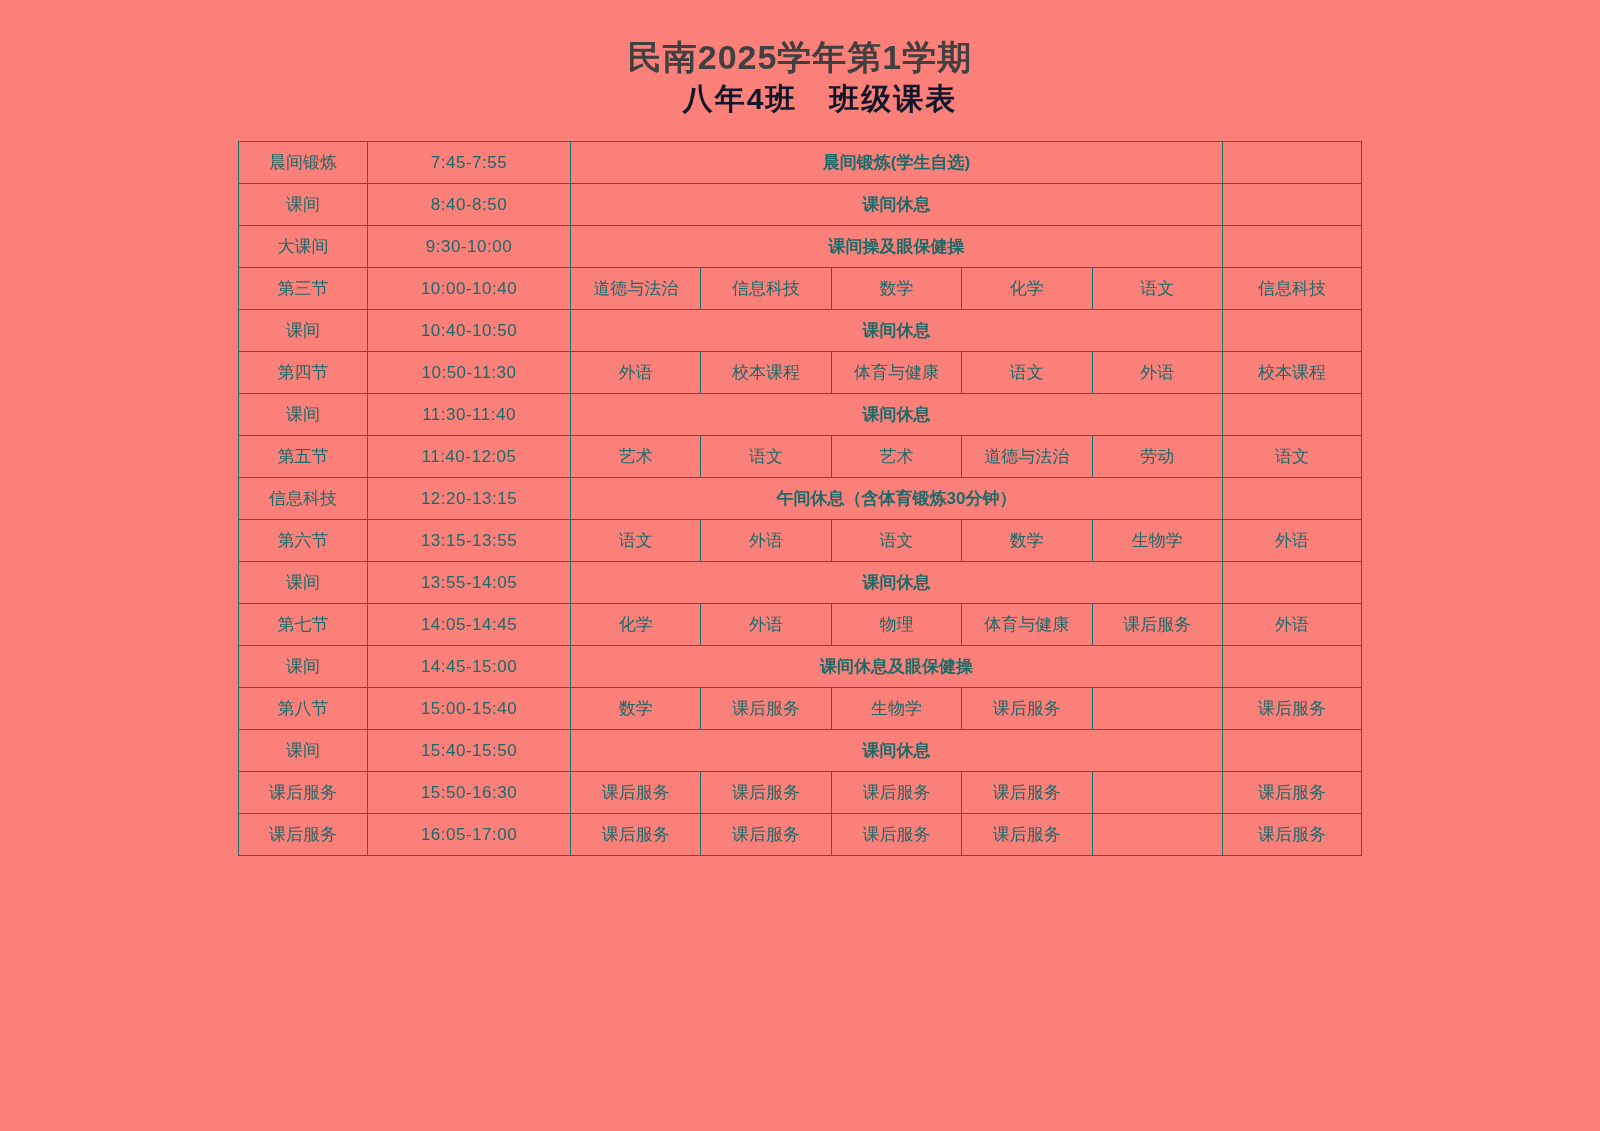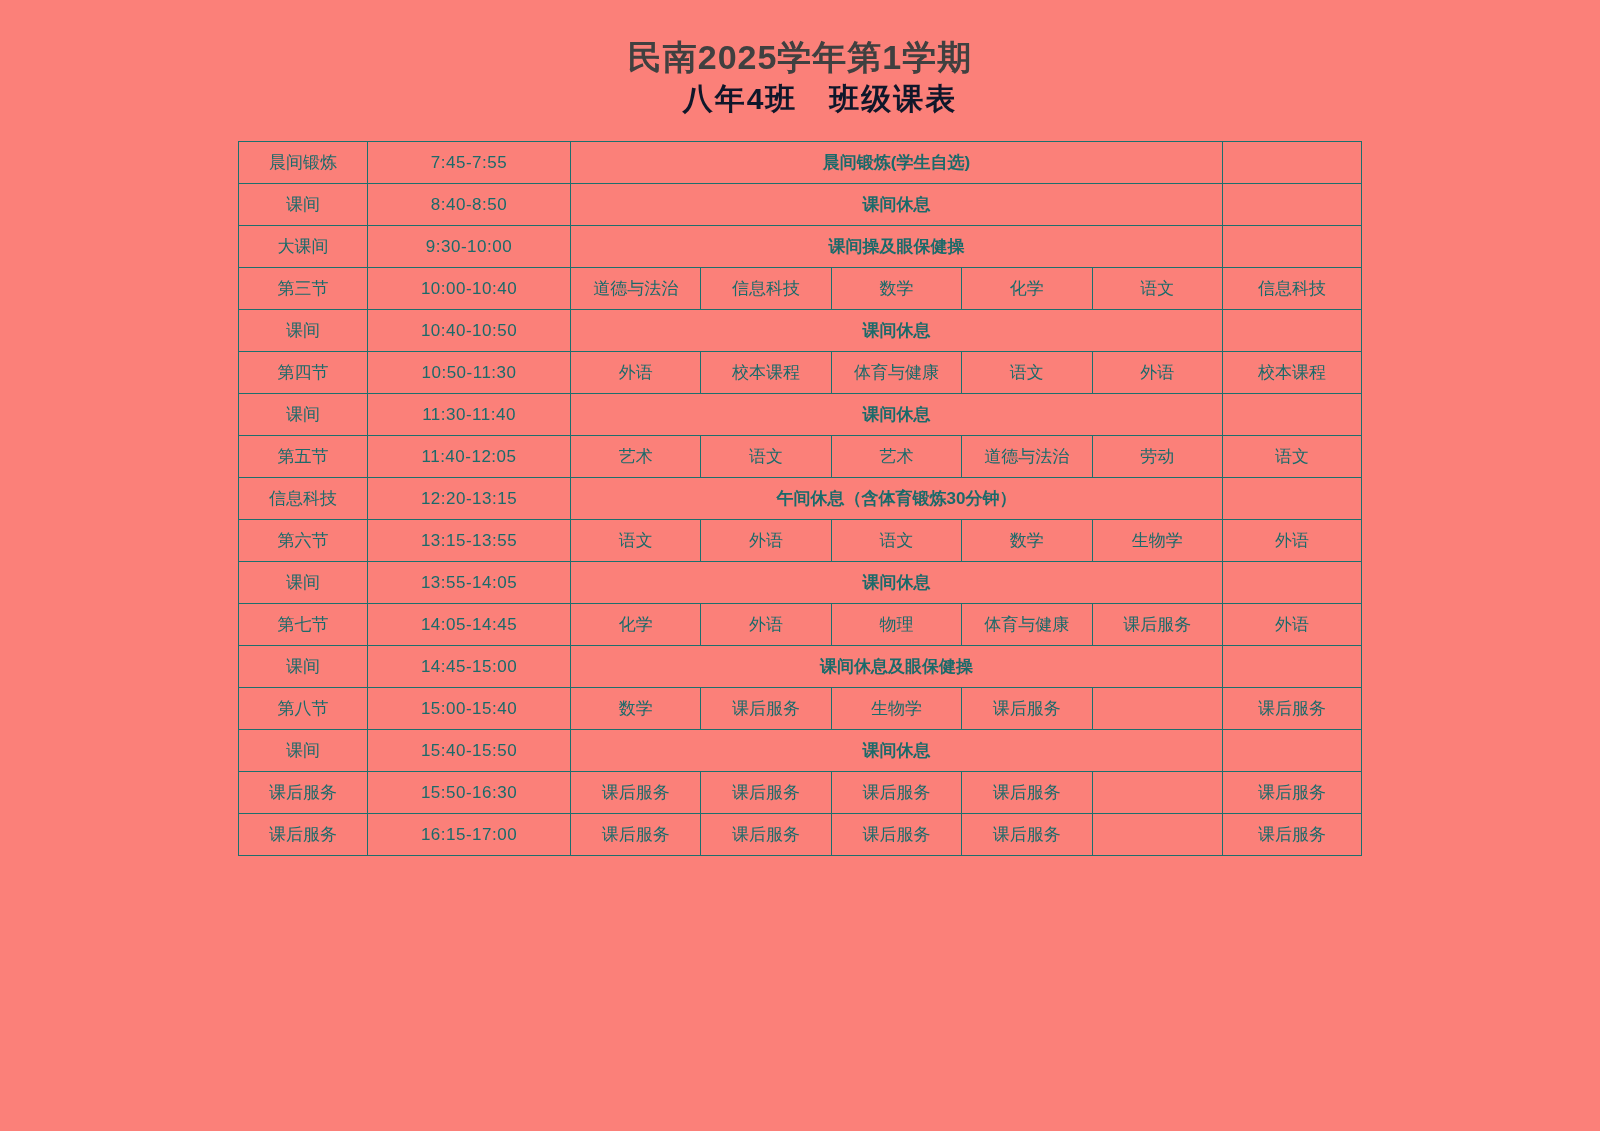--- a/index.html
+++ b/index.html
@@ -219,21 +219,21 @@
             <td class="col-time time">15:50-16:30</td>
             <td class="col-day subject">课后服务</td>
             <td class="col-day subject">课后服务</td>
             <td class="col-day subject">课后服务</td>
             <td class="col-day subject">课后服务</td>
             <td class="col-day subject"></td>
             <td class="col-day subject">课后服务</td>
           </tr>
           <tr>
             <td class="col-label label">课后服务</td>
-            <td class="col-time time">16:15-17:00</td>
+            <td class="col-time time">16:05-17:00</td>
             <td class="col-day subject">课后服务</td>
             <td class="col-day subject">课后服务</td>
             <td class="col-day subject">课后服务</td>
             <td class="col-day subject">课后服务</td>
             <td class="col-day subject"></td>
             <td class="col-day subject">课后服务</td>
           </tr>
         </tbody>
     </table>
   </div>

